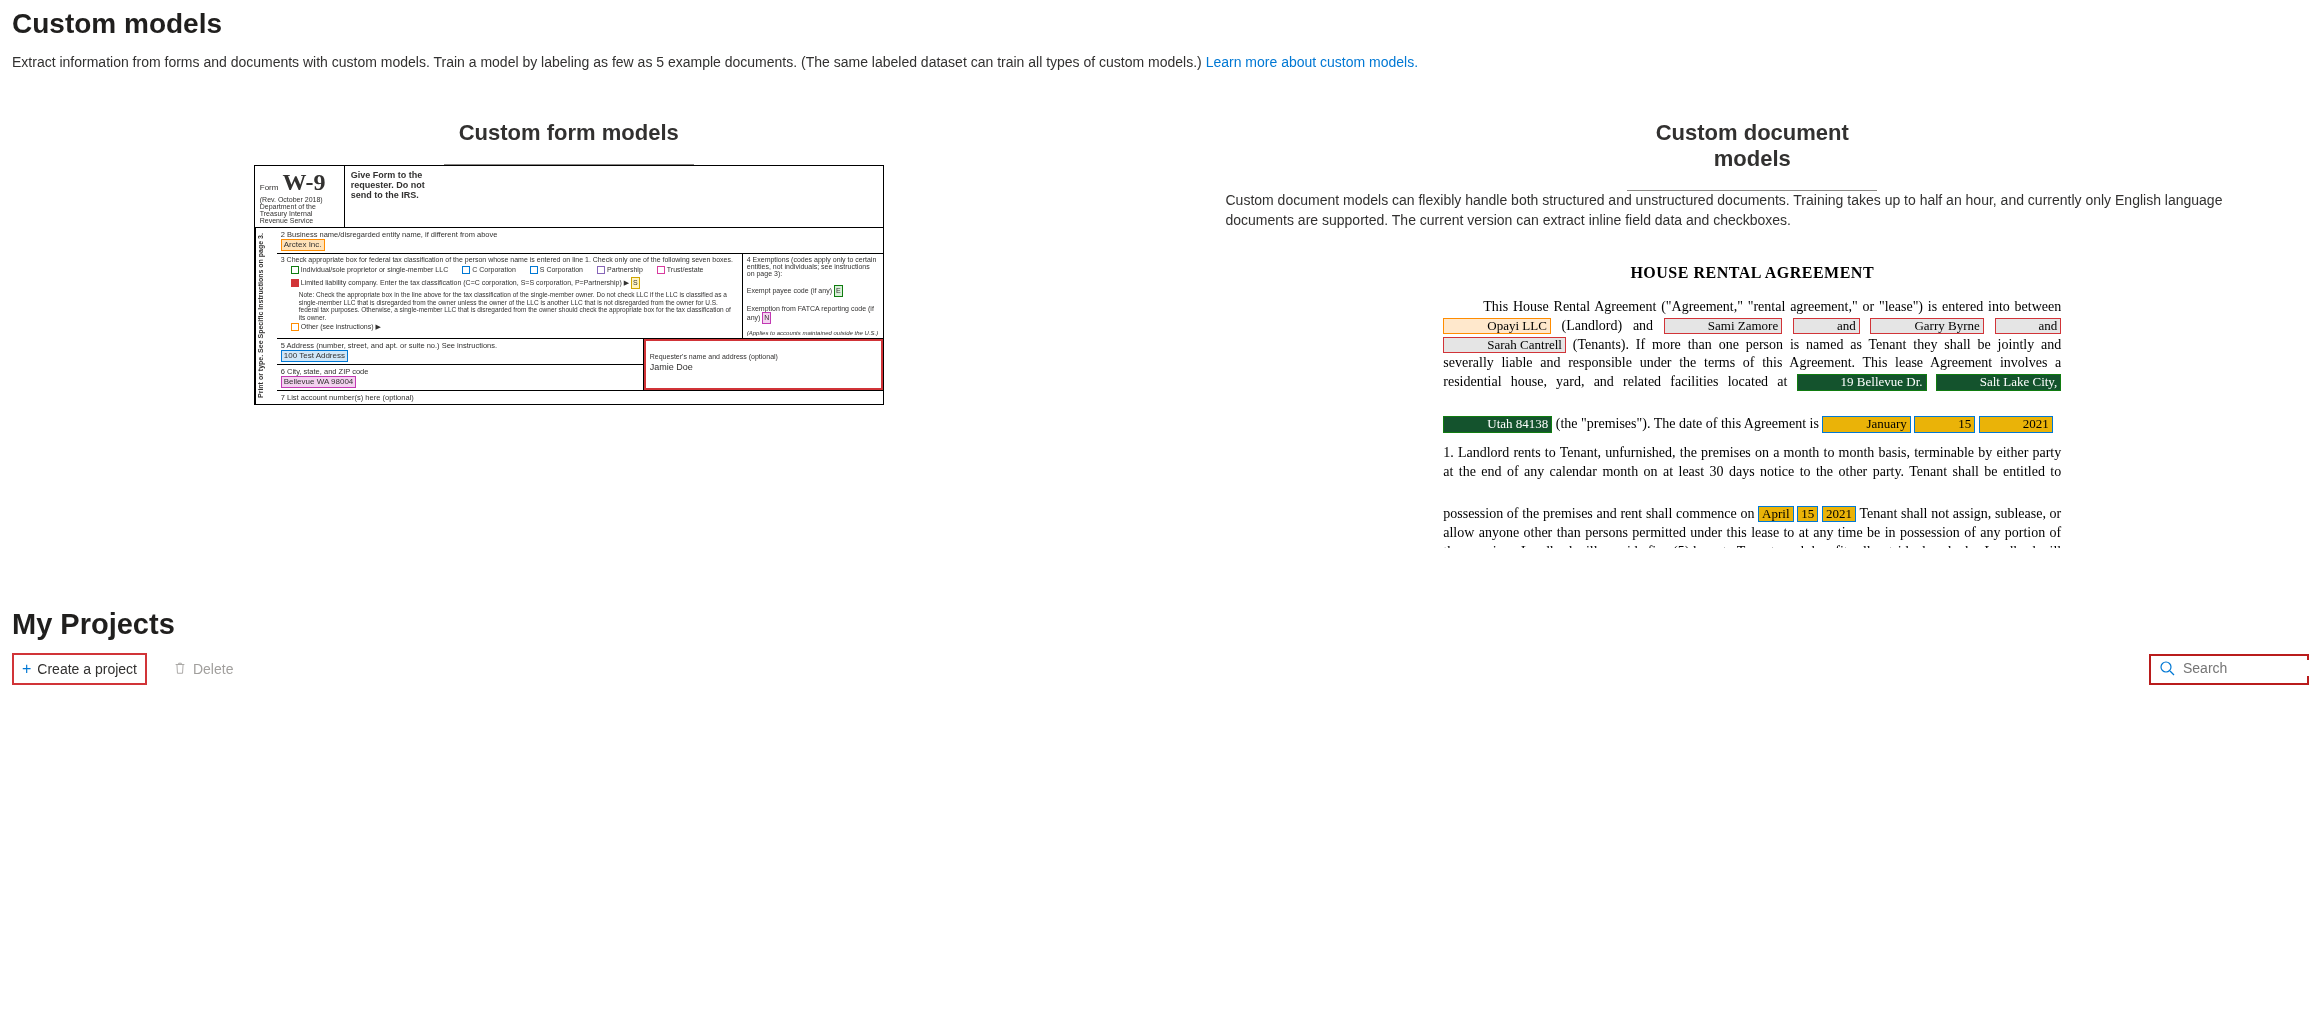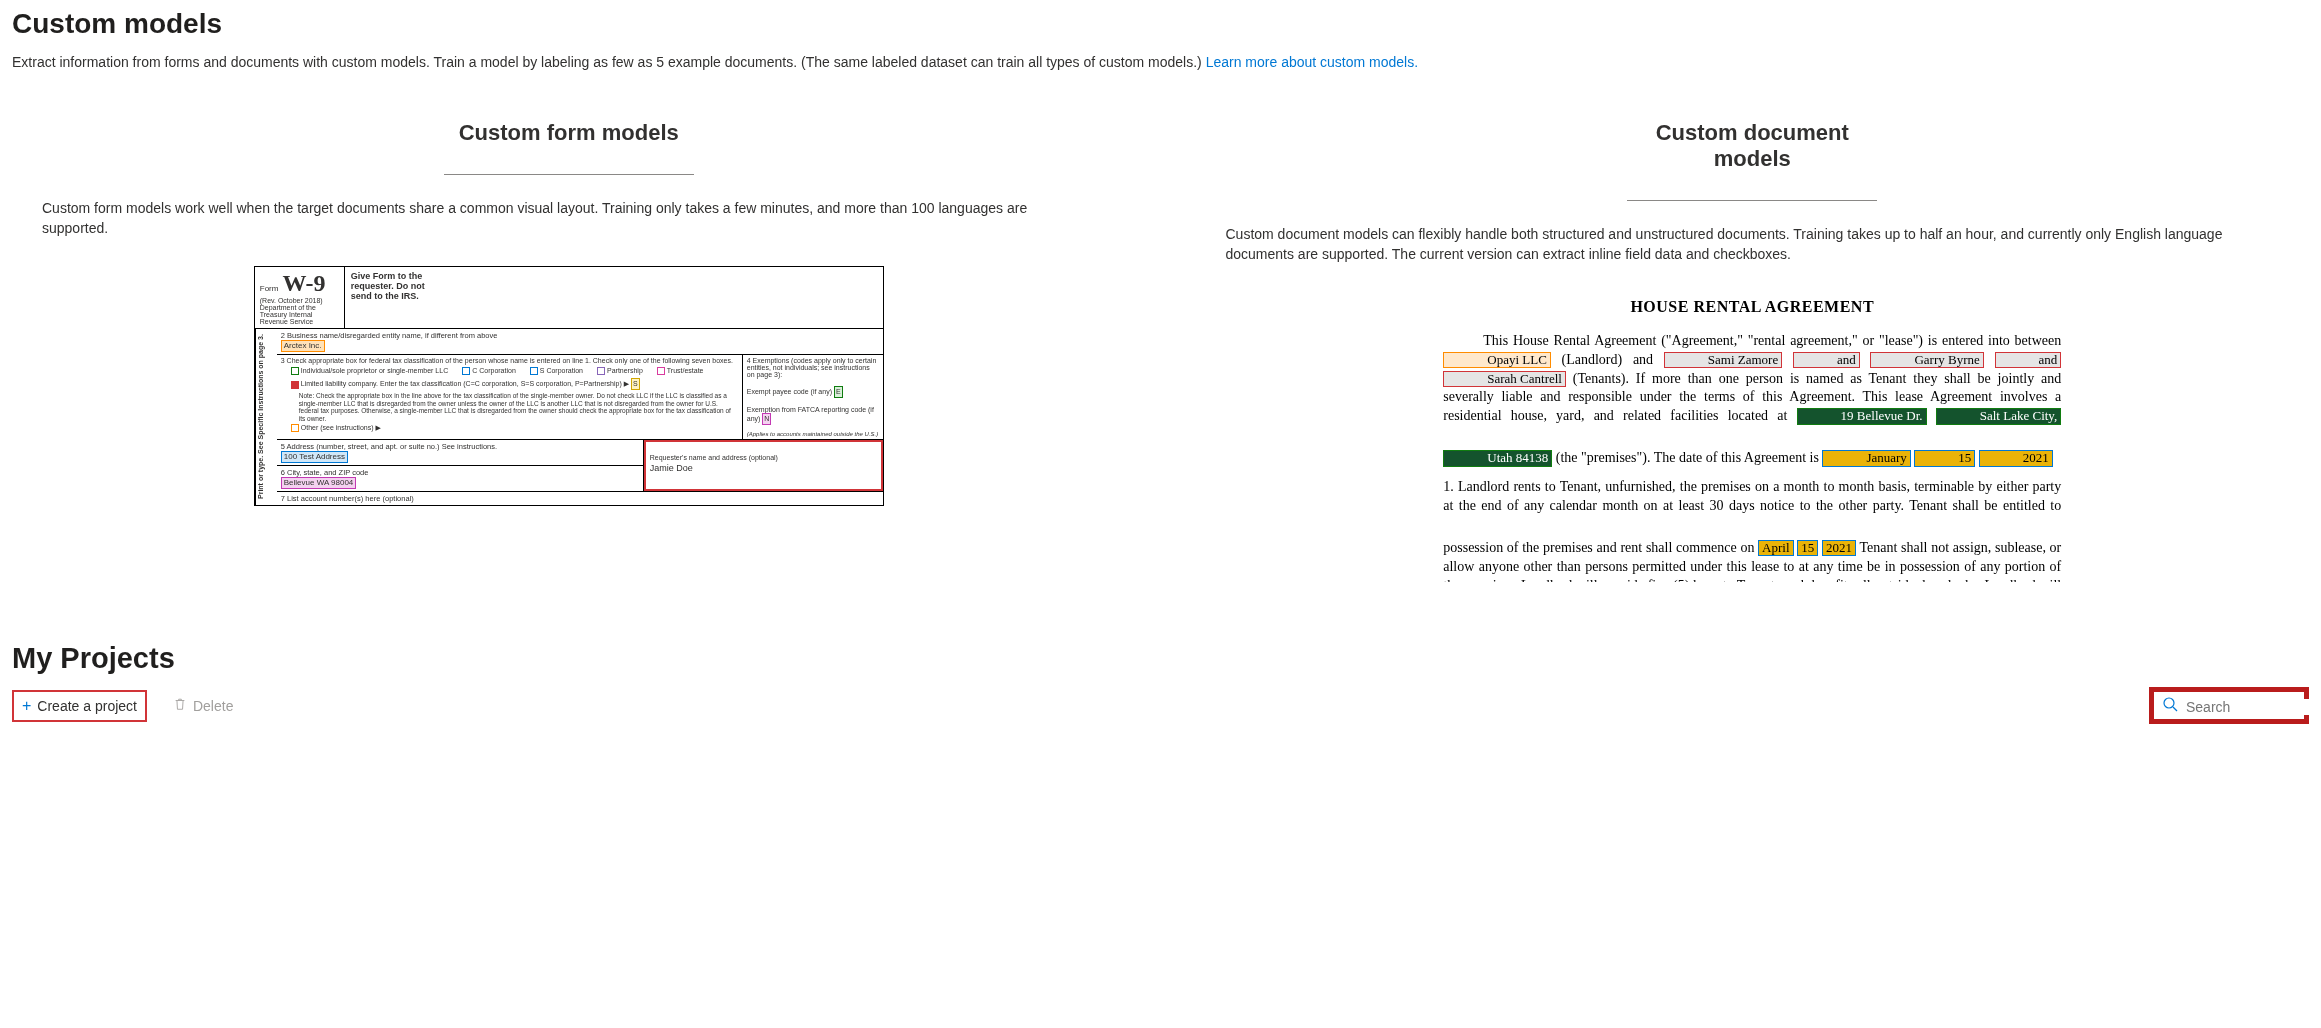--- a/index.html
+++ b/index.html
@@ -37,22 +37,21 @@
       flex: 1;
       display: flex;
       flex-direction: column;
       align-items: center;
     }
     .col-heading {
       font-size: 22px;
       font-weight: 600;
       text-align: center;
       border-bottom: 1px solid #8a8886;
-      padding-bottom: 28px;
-      margin-bottom: 24px;
+      padding-bottom: 18px;
       width: 250px;
     }
     .col-desc {
       font-size: 14px;
       color: #323130;
       line-height: 1.4;
       text-align: left;
       width: 100%;
       padding: 0 30px;
       margin-bottom: 28px;
@@ -257,23 +256,23 @@
       color: #323130;
     }
     .btn.delete {
       color: #a19f9d;
       cursor: default;
     }
     .plus-icon { color: #0078d4; font-size: 16px; font-weight: 400; }
     .trash-icon svg { width: 14px; height: 14px; }
     .search-box {
       display: flex;
-      align-items: flex-end;
+      align-items: flex-start;
       gap: 8px;
-      border: 5px solid #b91c1c;
+      border: 2px solid #b91c1c;
       padding: 4px 8px;
       width: 160px;
       font-size: 14px;
     }
     .search-box input {
       border: none;
       outline: none;
       font-family: inherit;
       font-size: 14px;
       flex: 1;
@@ -288,21 +287,20 @@
 
 <p class="page-desc">
   <span>Extract information from forms and documents with custom models. Train a model by labeling as few as 5 example documents. (The same labeled dataset can train all types of custom models.) </span>
   <a href="#">Learn more about custom models.</a>
 </p>
 
 <div class="columns">
 
   <div class="col">
     <h2 class="col-heading">Custom form models</h2>
-    <p class="col-desc">Custom form models work well when the target documents share a common visual layout. Training only takes a few minutes, and more than 100 languages are supported.</p>
 
     <div class="w9">
       <div class="w9-header">
         <div class="w9-h-left">
           <div class="form-line">
             <span class="form-word">Form</span>
             <span class="w9-big">W-9</span>
           </div>
           <div class="rev">(Rev. October 2018)</div>
           <div class="rev">Department of the Treasury Internal Revenue Service</div>

